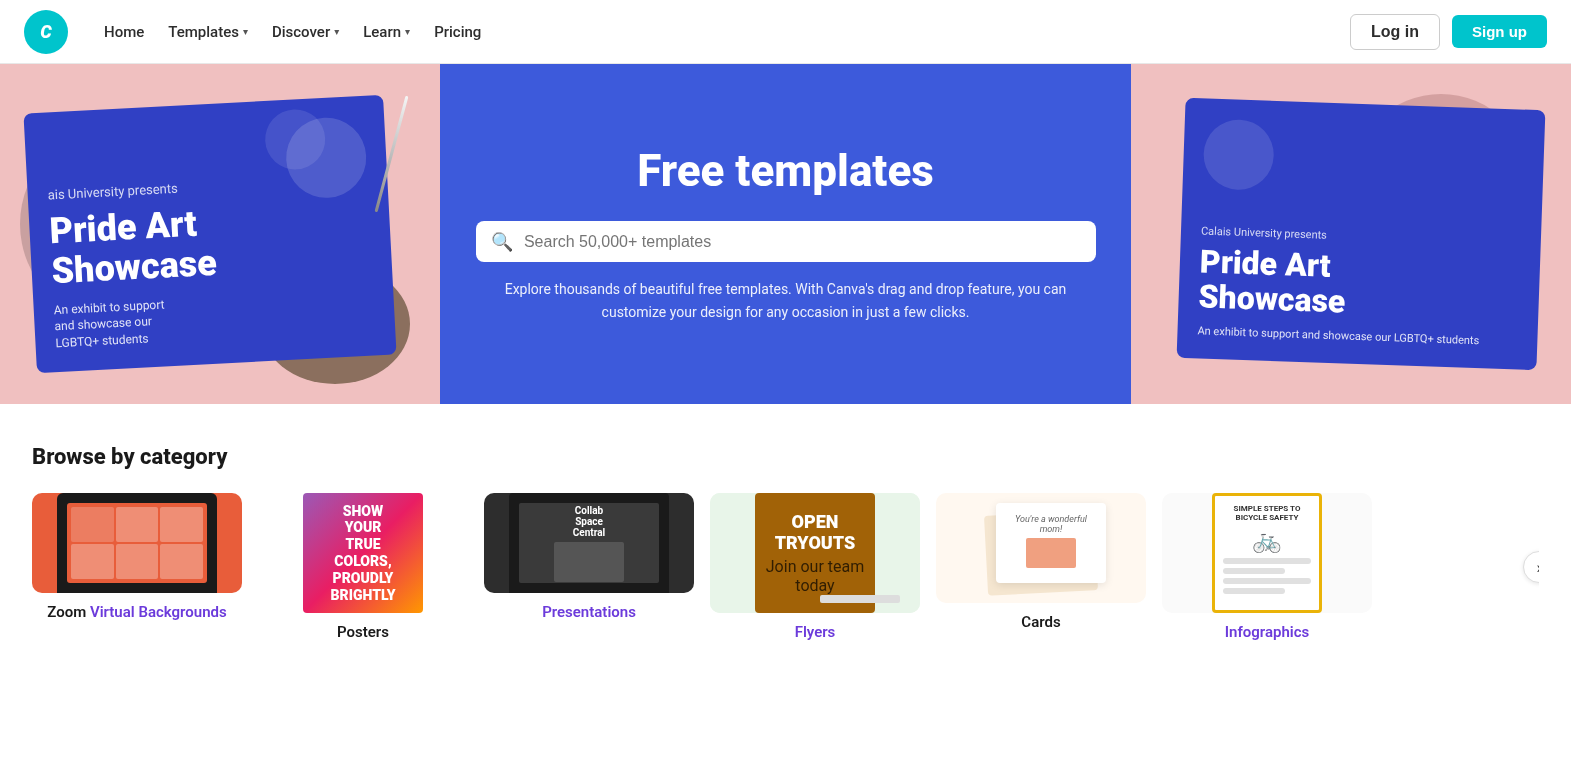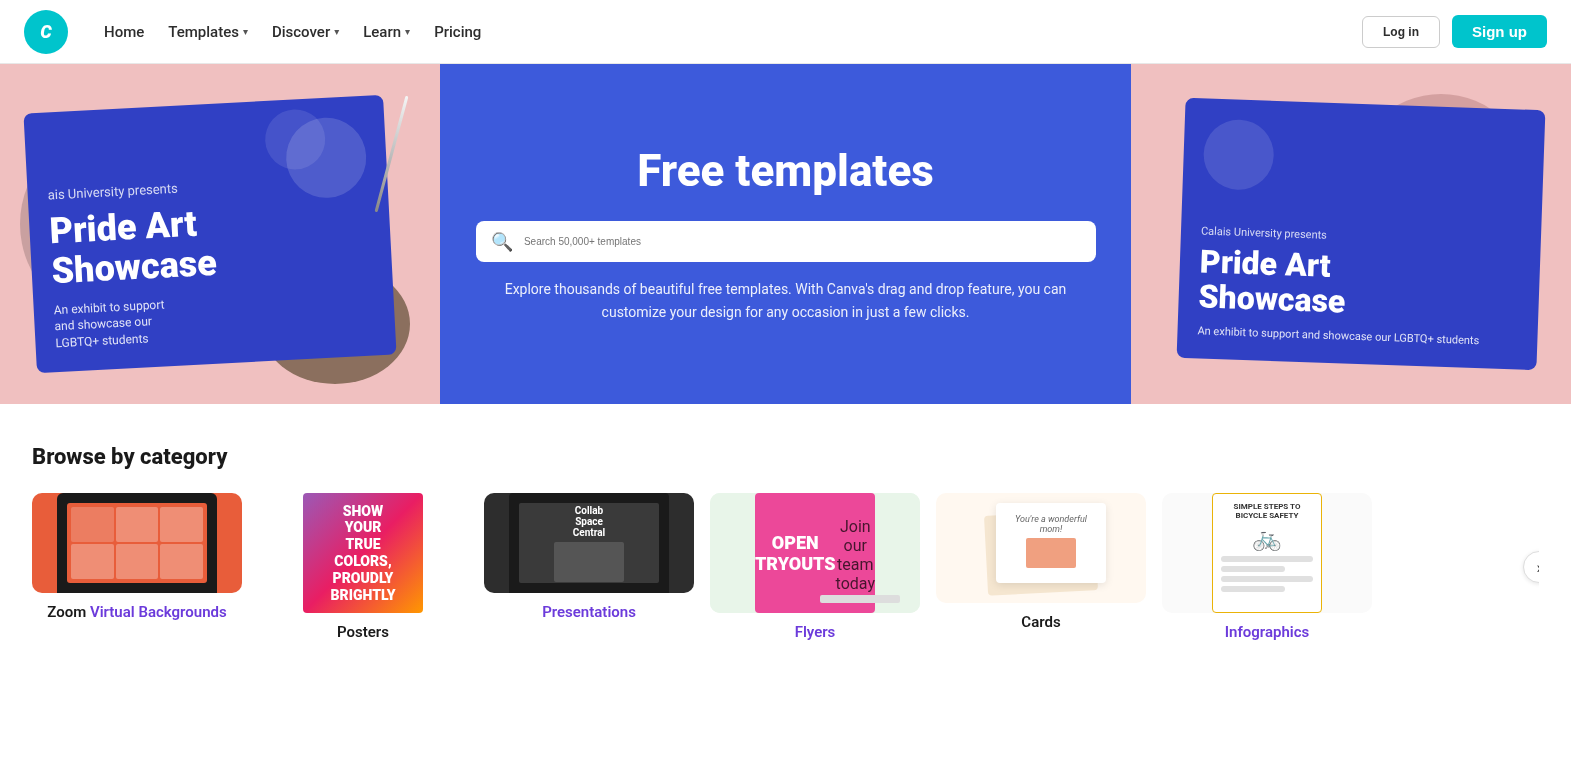--- a/index.html
+++ b/index.html
@@ -58,21 +58,21 @@
       display: flex;
       align-items: center;
       gap: 12px;
     }
     .btn-login {
       padding: 8px 20px;
       border: 1.5px solid #ccc;
       border-radius: 6px;
       background: #fff;
       color: #2d2d2d;
-      font-size: 12px;
+      font-size: 16px;
       font-weight: 600;
       cursor: pointer;
     }
     .btn-signup {
       padding: 8px 20px;
       border: none;
       border-radius: 6px;
       background: #00c4cc;
       color: #fff;
       font-size: 15px;
@@ -241,21 +241,21 @@
       margin-bottom: 16px;
     }
     .search-icon {
       color: #888;
       font-size: 18px;
       margin-right: 10px;
     }
     .search-input {
       border: none;
       outline: none;
-      font-size: 10px;
+      font-size: 16px;
       color: #1d4ed8;
       flex: 1;
       background: transparent;
     }
     .hero-desc {
       color: rgba(255,255,255,0.9);
       font-size: 14px;
       line-height: 1.6;
     }
 
@@ -435,26 +435,26 @@
       background: #e8f5e9;
       width: 100%;
       height: 100%;
       display: flex;
       align-items: center;
       justify-content: center;
     }
     .flyer-card {
       width: 120px;
       height: 120px;
-      background: #ec4899;
+      background: #a16207;
       border-radius: 4px;
       display: flex;
       align-items: center;
       justify-content: center;
-      flex-direction: row;
+      flex-direction: column;
       padding: 8px;
     }
     .flyer-card .flyer-title {
       color: #fff;
       font-size: 18px;
       font-weight: 900;
       text-align: center;
     }
     .flyer-card .flyer-sub {
       color: rgba(0,0,0,0.7);
@@ -505,21 +505,21 @@
       height: 100%;
       display: flex;
       align-items: center;
       justify-content: center;
     }
     .infographic-card {
       width: 110px;
       height: 120px;
       background: #fff;
       border-radius: 4px;
-      border: 1px solid #eab308;
+      border: 3px solid #eab308;
       padding: 8px;
       display: flex;
       flex-direction: column;
       gap: 4px;
     }
     .infographic-card .inf-title {
       font-size: 8px;
       font-weight: 700;
       color: #333;
       text-align: center;

